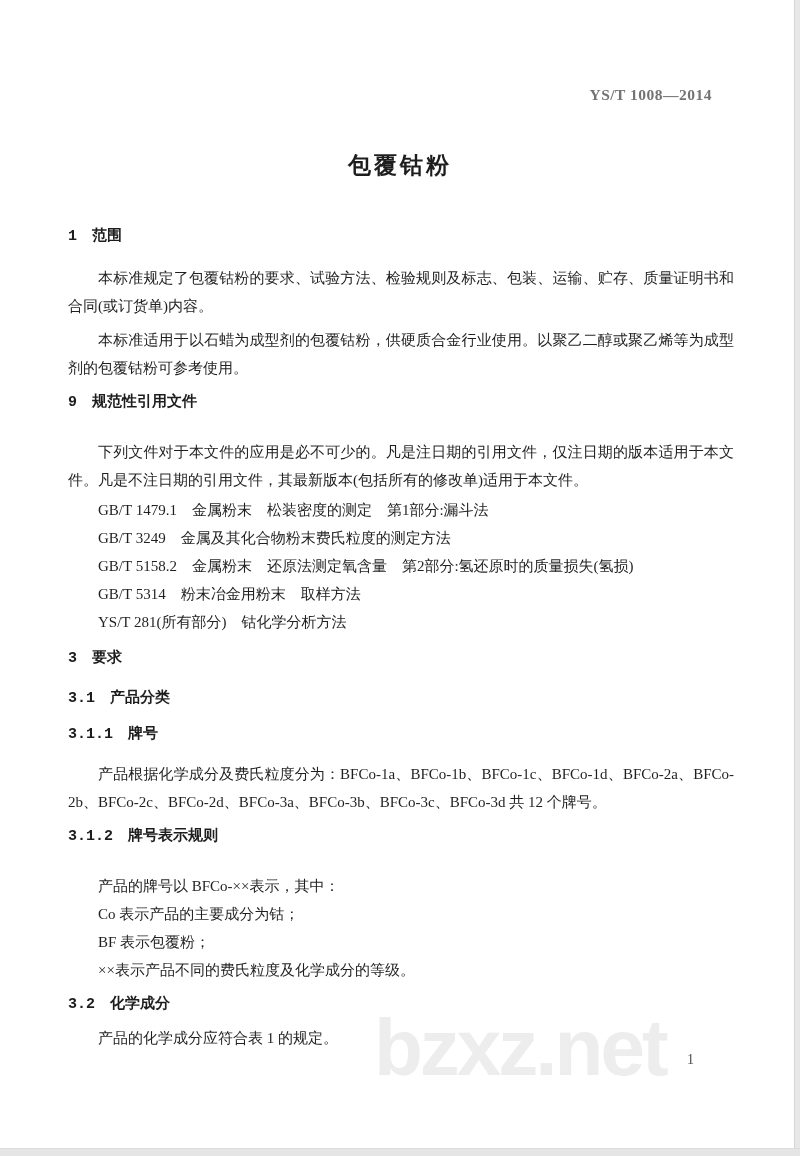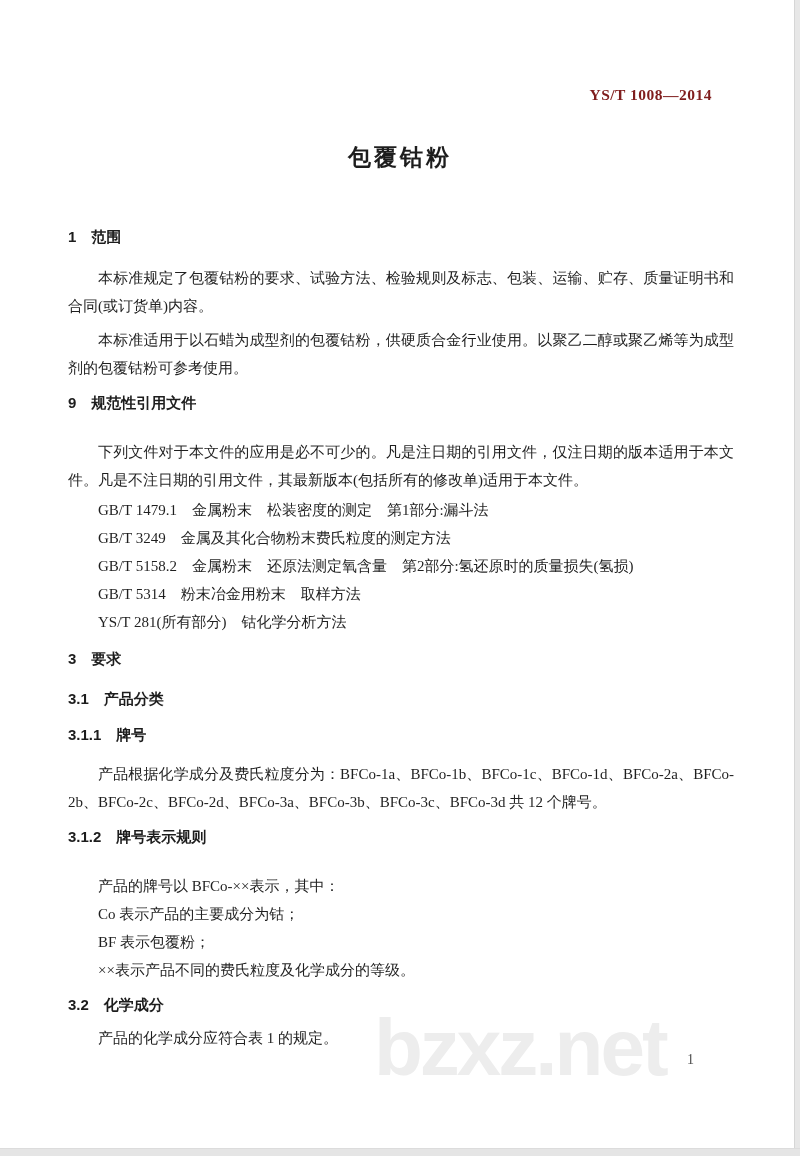--- a/index.html
+++ b/index.html
@@ -16,34 +16,34 @@
     position:absolute;top:0;right:0;width:5px;height:1156px;
     background:#e7e7e7;border-left:1px solid #d6d6d6;
   }
   .edge-bottom{
     position:absolute;left:0;bottom:0;width:800px;height:7px;
     background:#e5e5e5;border-top:1px solid #dcdcdc;
   }
   .doc-header{
     position:absolute;top:86px;right:88px;
     font-family:"Liberation Serif","DejaVu Serif",serif;
-    font-weight:bold;font-size:15.5px;letter-spacing:0.5px;color:#7f1d1d;
+    font-weight:bold;font-size:15.5px;letter-spacing:0.5px;color:#737373;
   }
   .doc-title{
-    position:absolute;top:142px;left:0;width:100%;
+    position:absolute;top:150px;left:0;width:100%;
     text-align:center;
     font-family:"Liberation Sans","DejaVu Sans",sans-serif;
     font-weight:bold;font-size:23px;letter-spacing:3px;color:#1d1d1d;
   }
   .content{
     position:absolute;top:218px;left:68px;width:666px;
     font-size:15px;line-height:28px;color:#1f1f1f;
   }
   .h{
-    font-family:Liberation Sans, sans-serif;
+    font-family:Liberation Mono, monospace;
     font-weight:bold;font-size:15px;line-height:22px;color:#1d1d1d;
   }
   .p{ text-indent:2em; text-align:justify; }
   .ref{ text-indent:2em; }
   .ln{ text-indent:2em; }
   
   .b0{margin-top:8px;}  .b1{margin-top:16px;} .b2{margin-top:6px;}
   .b3{margin-top:10px;} .b4{margin-top:24px;} .b5{margin-top:2px;}
   .b10{margin-top:12px;}.b11{margin-top:18px;}.b12{margin-top:14px;}
   .b13{margin-top:14px;}.b14{margin-top:10px;}.b15{margin-top:24px;}

